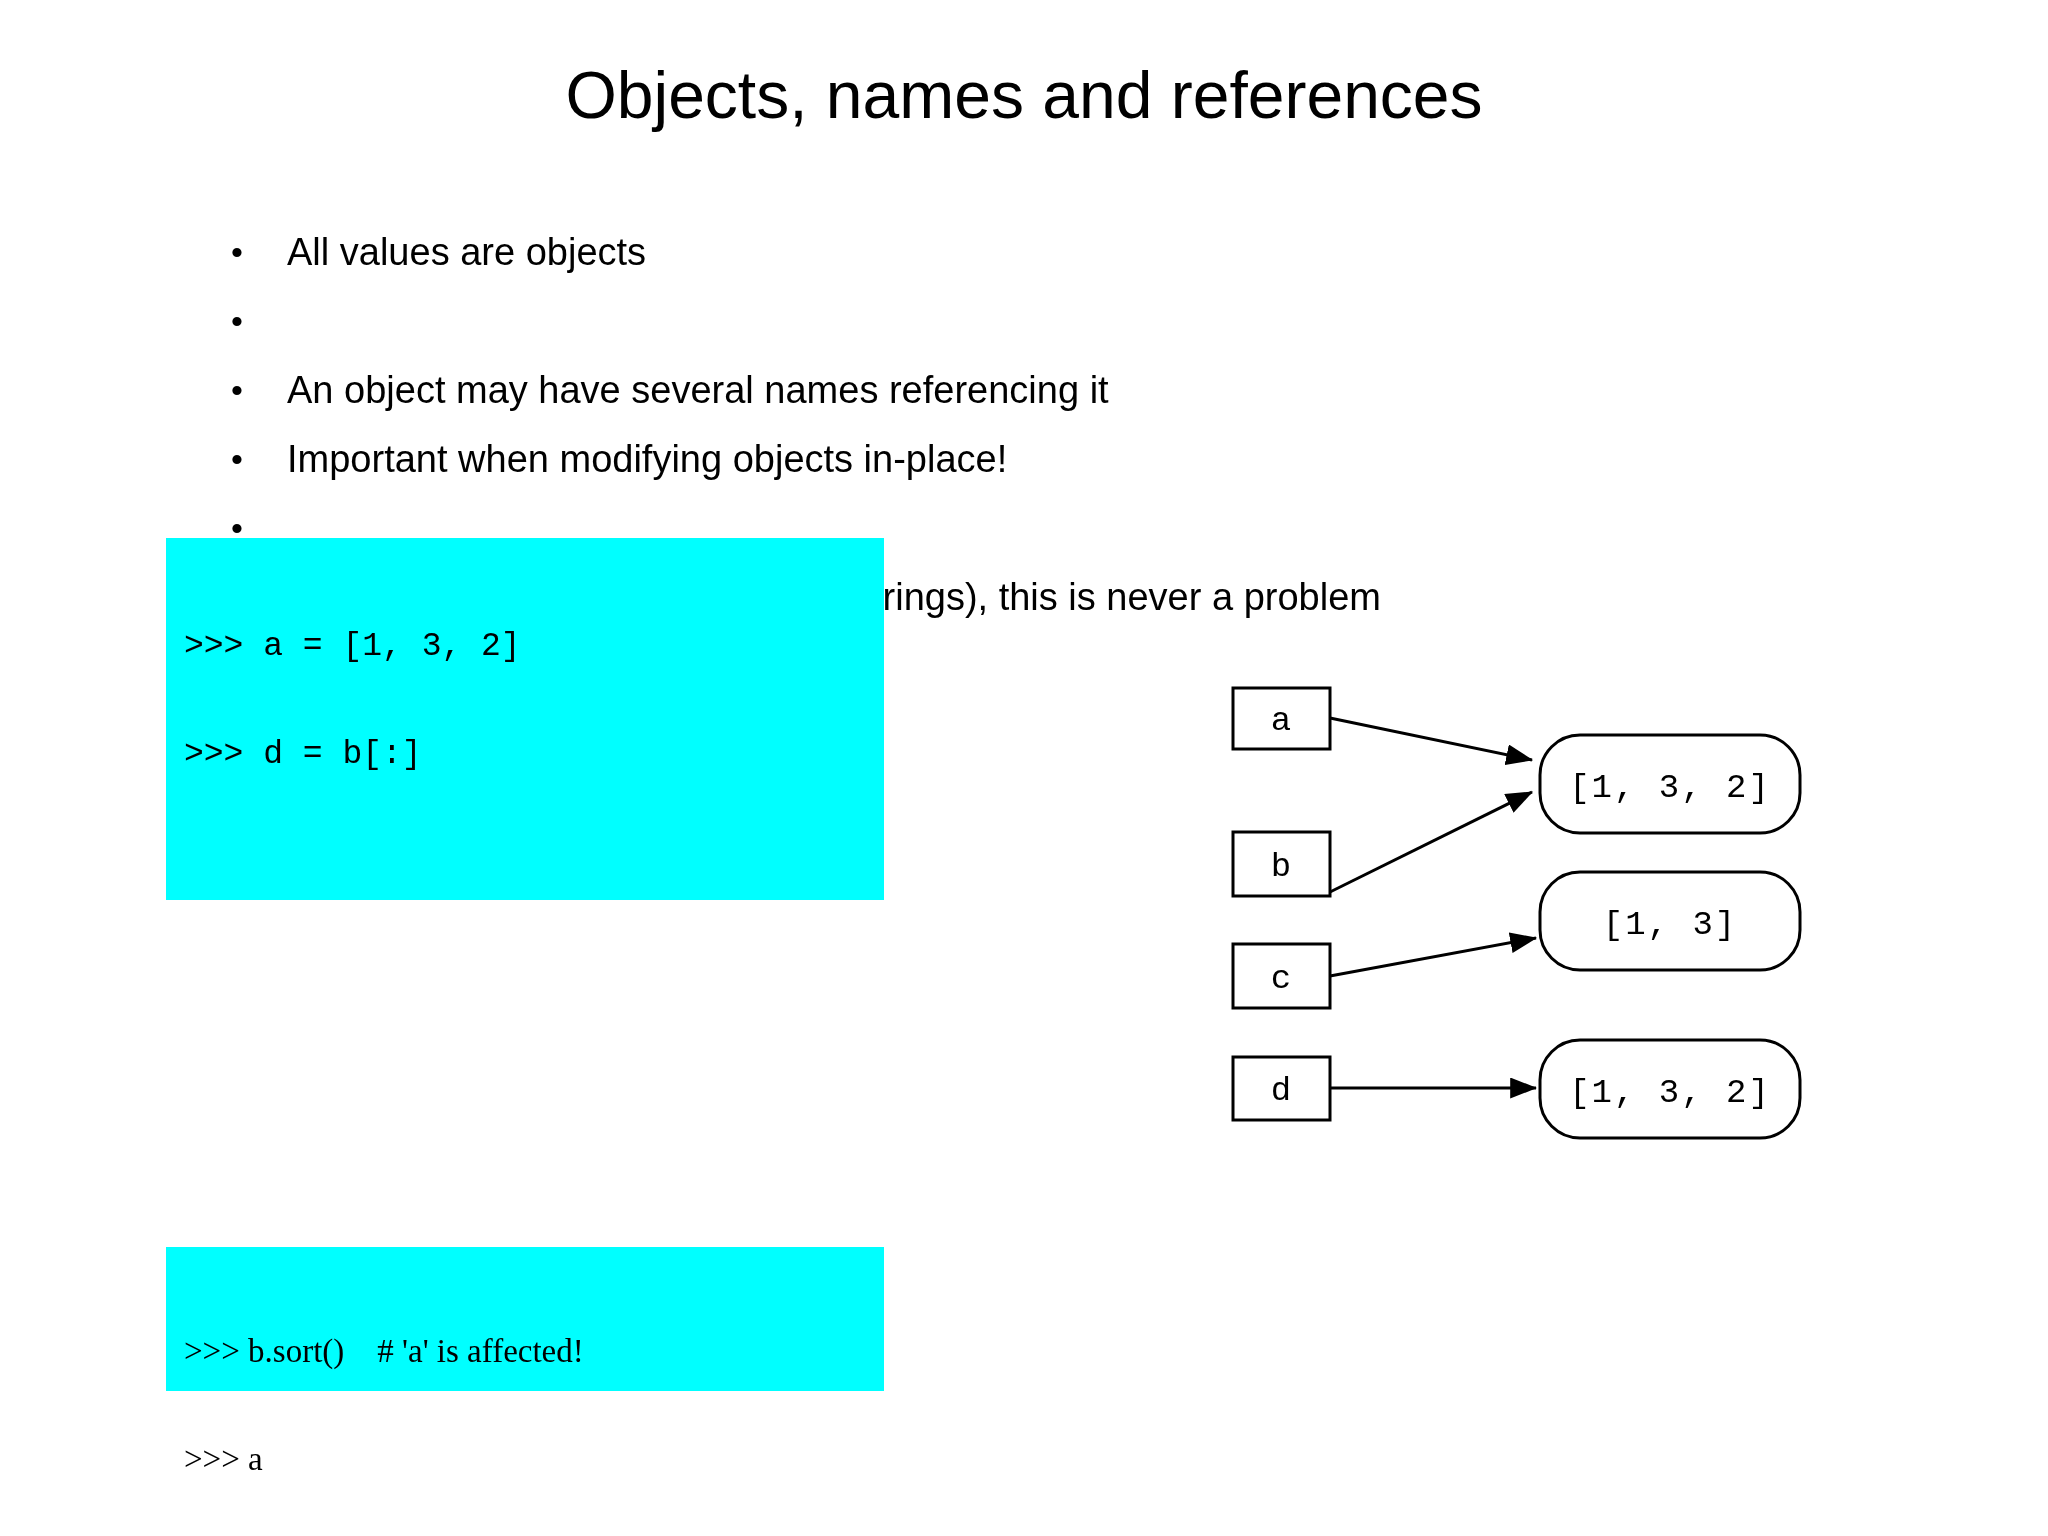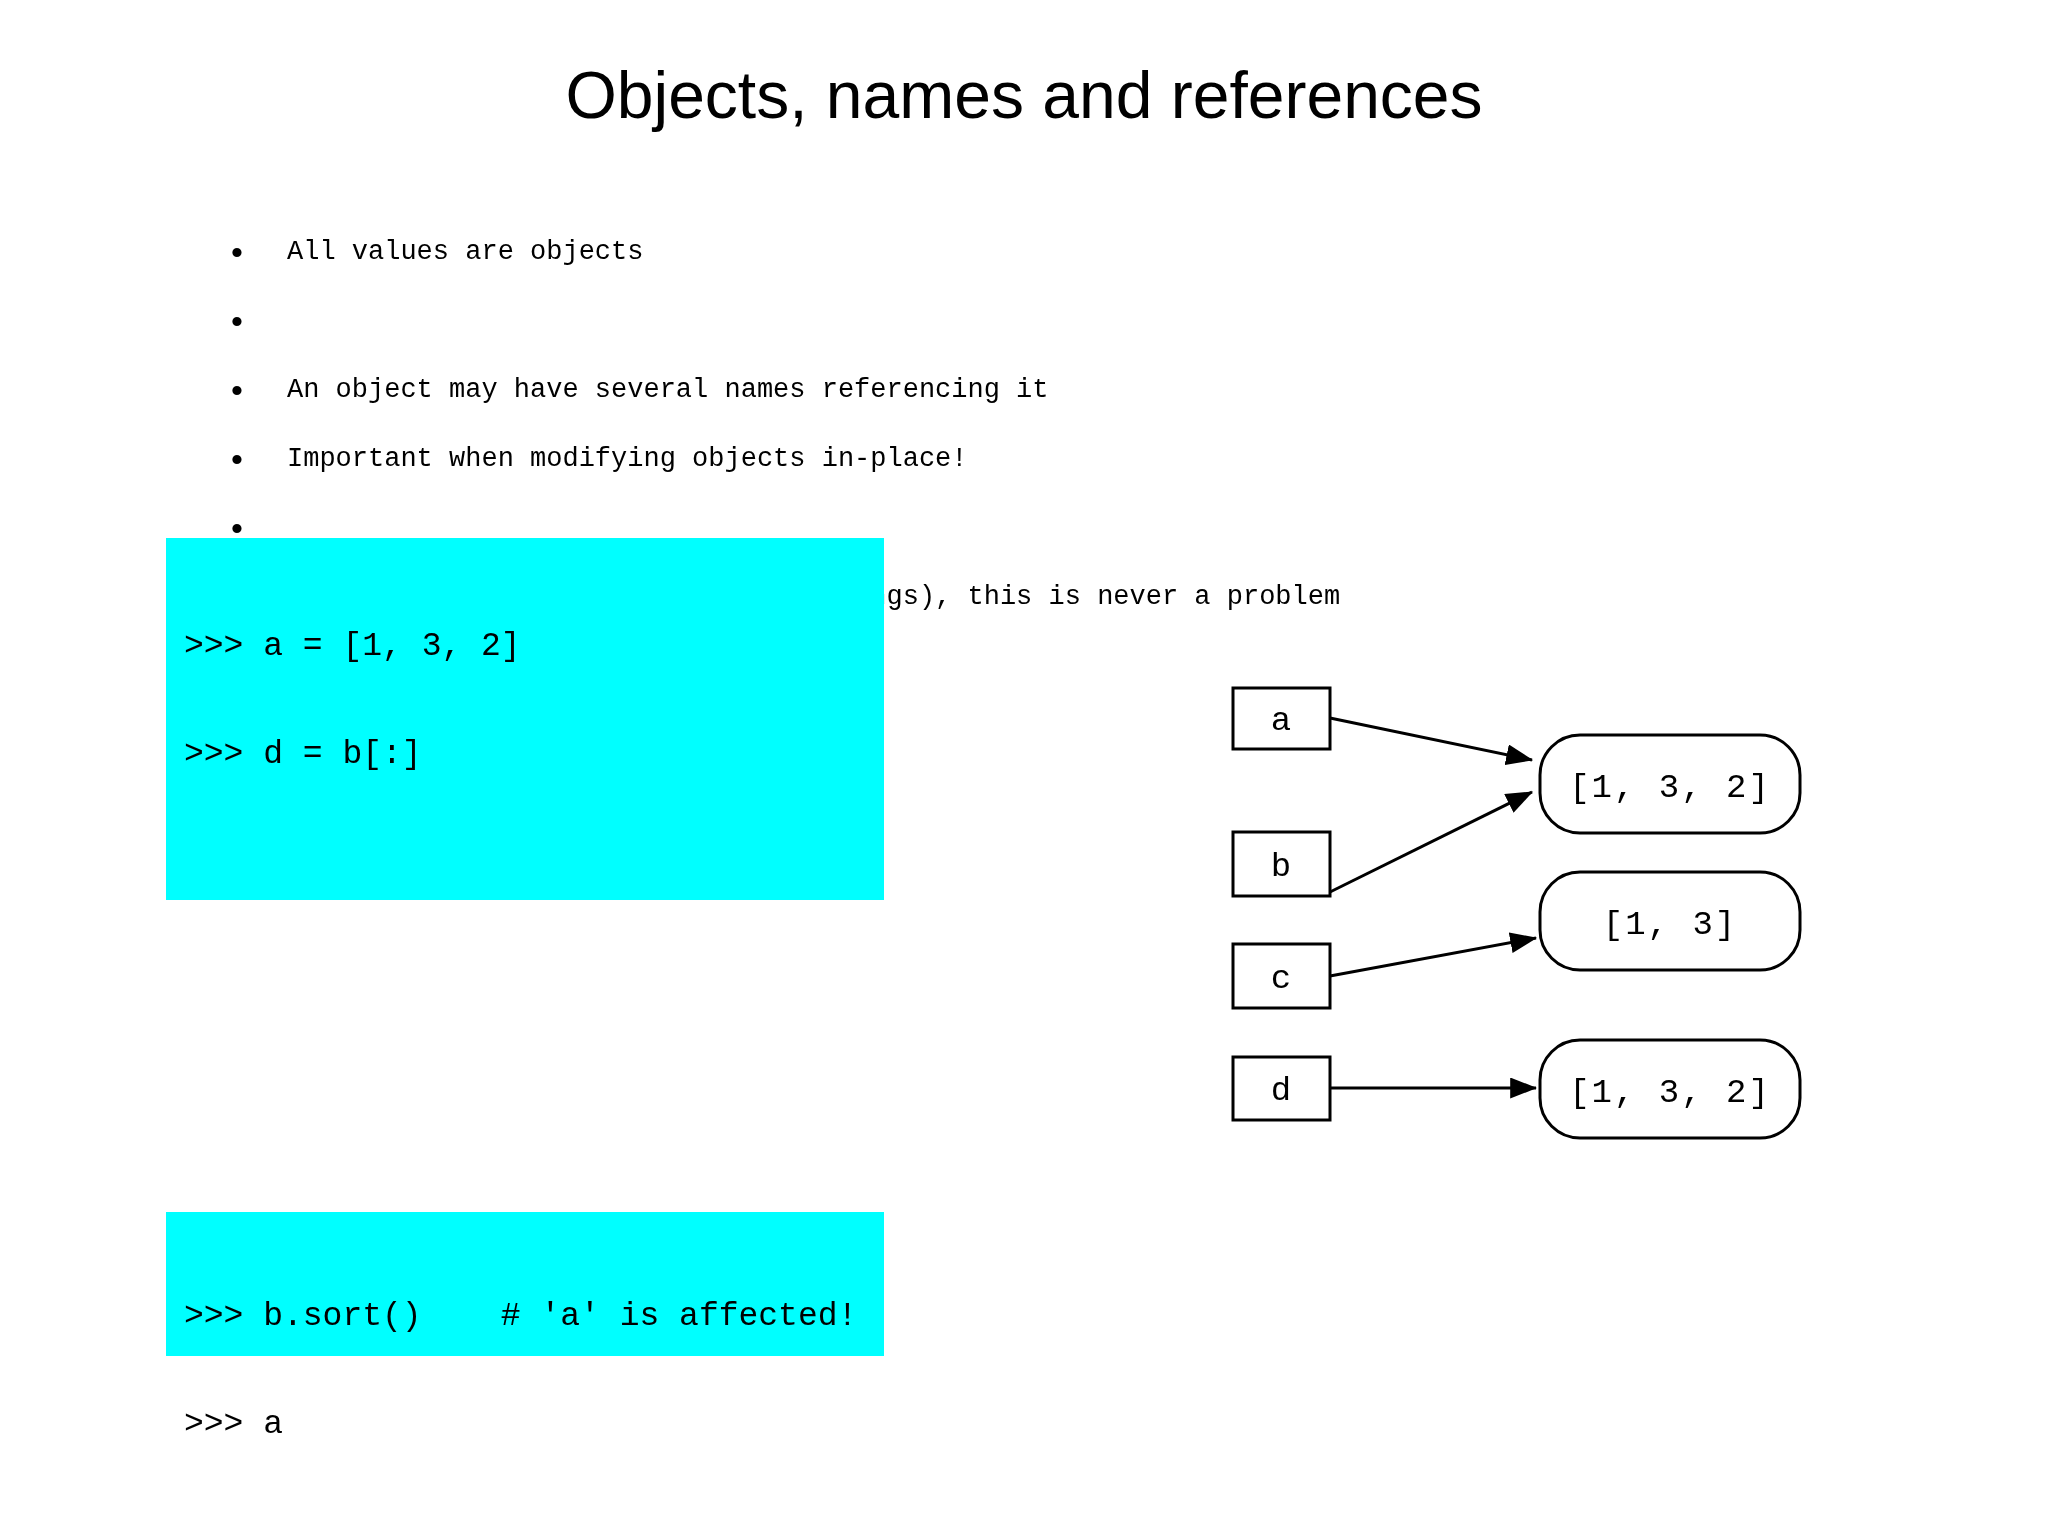--- a/index.html
+++ b/index.html
@@ -56,24 +56,23 @@
   .bullet-marker {
     width: 62px;
     flex: 0 0 62px;
     font-size: 34px;
     line-height: 69px;
     text-align: left;
     padding-left: 6px;
     box-sizing: border-box;
   }
   .bullet-text {
-    font-size: 27px;
+    font-size: 38px;
     line-height: 69px;
     white-space: nowrap;
-    font-family: Liberation Mono, monospace;
   }
 
   
   .code-block {
     position: absolute;
     font-family: "Liberation Mono", "DejaVu Sans Mono", monospace;
     font-size: 33px;
     line-height: 33px;
     white-space: pre;
     box-sizing: border-box;
@@ -81,24 +80,25 @@
   }
   #code-block-1 {
     left: 166px;
     top: 538px;
     width: 718px;
     height: 362px;
     padding: 26px 0 0 18px;
   }
   #code-block-2 {
     left: 166px;
-    top: 1212px;
+    top: 1247px;
     width: 718px;
     height: 144px;
     padding: 22px 0 0 18px;
+    font-family: Liberation Serif, serif;
   }
   .code-line {
     height: 33px;
     margin-bottom: 9px;
   }
 
   
   #ref-diagram {
     position: absolute;
     left: 1180px;

